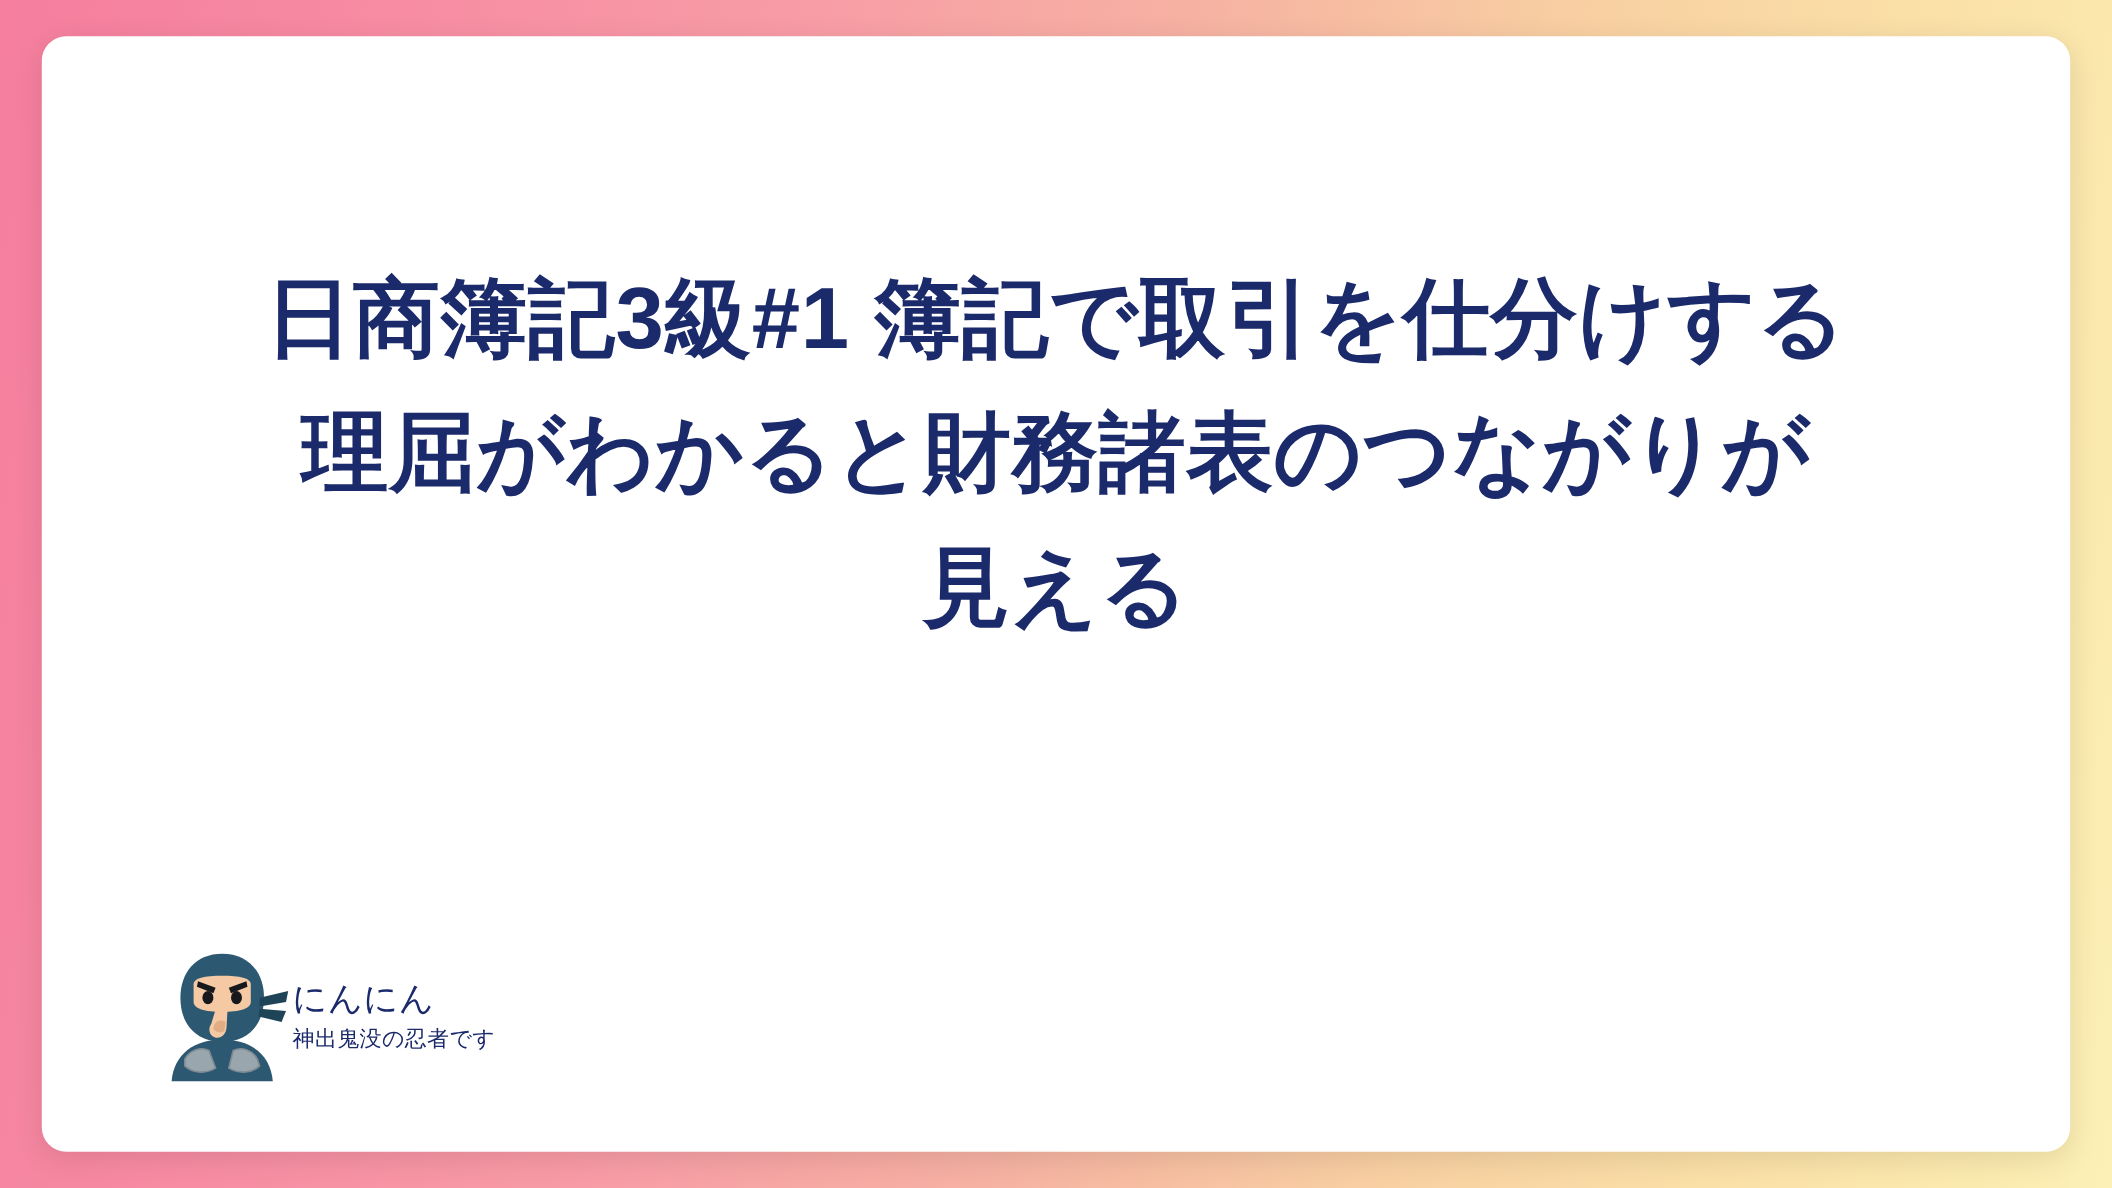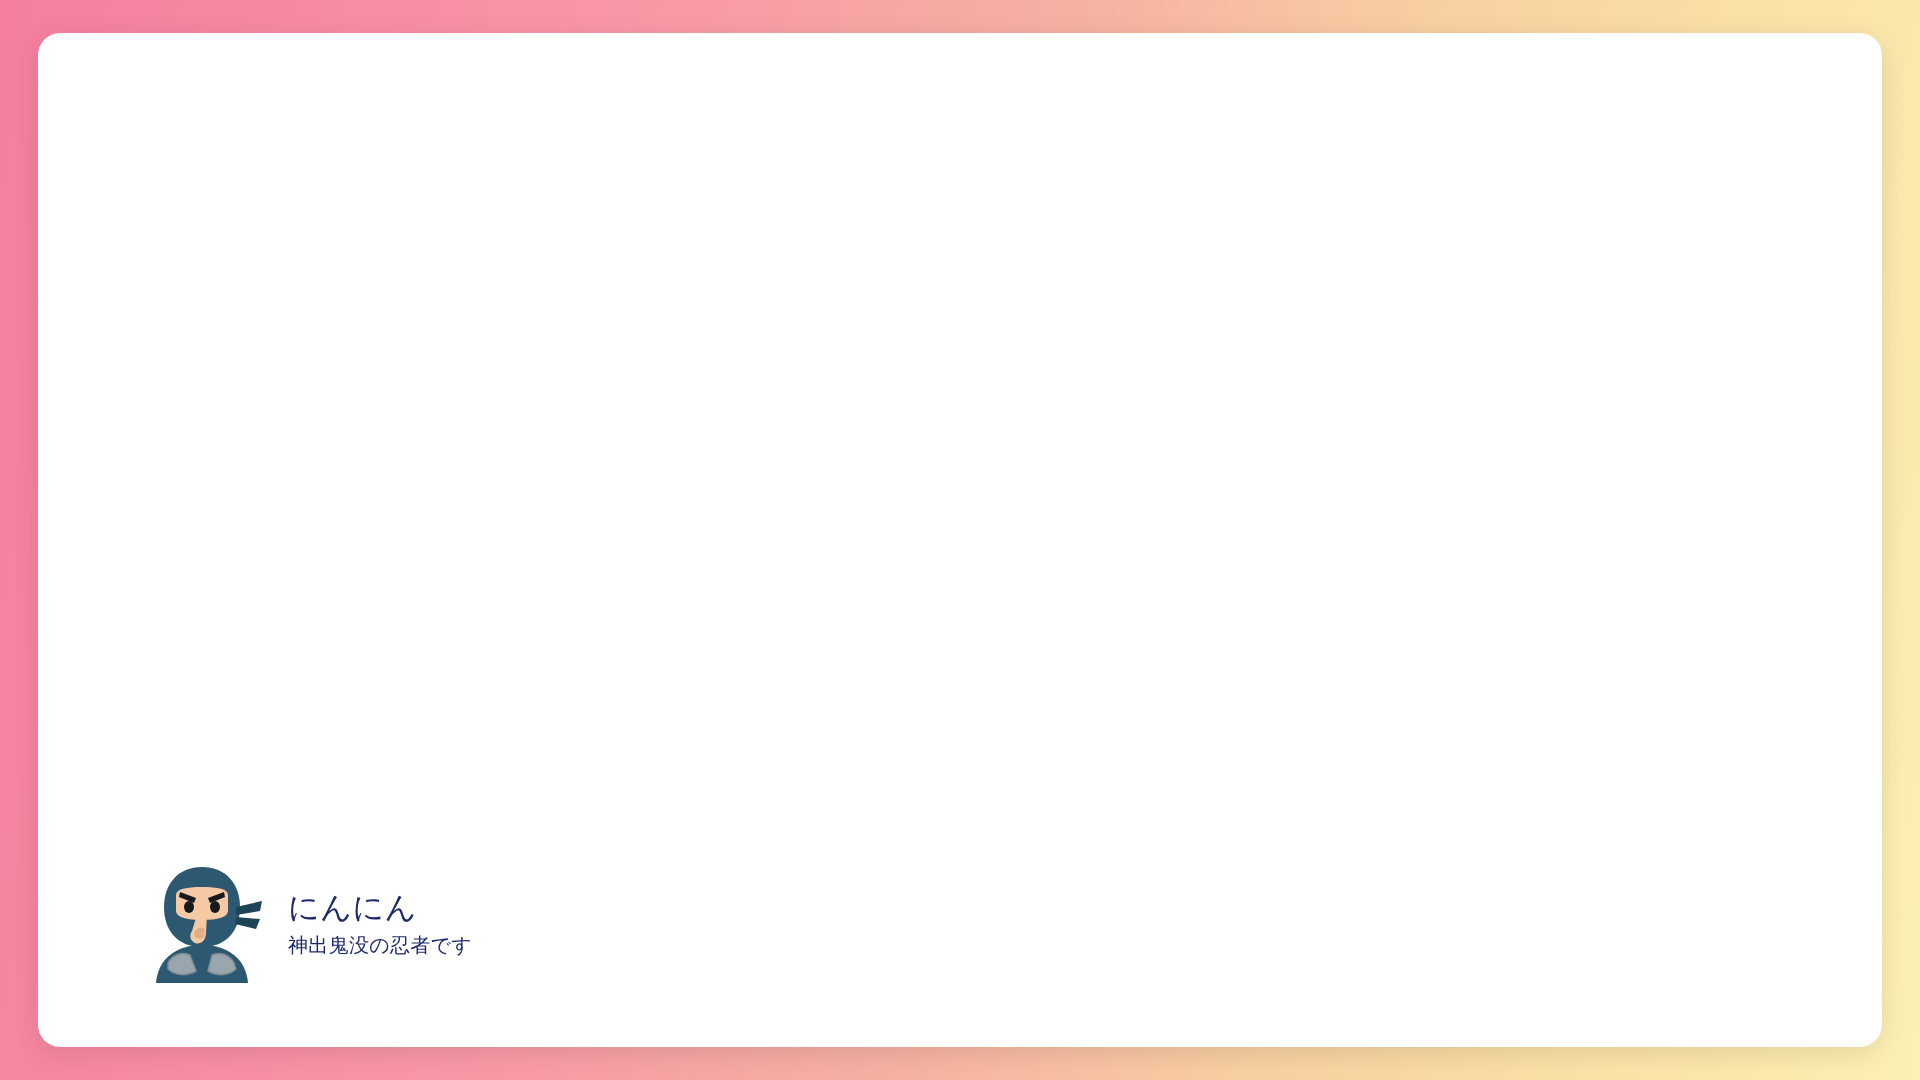--- a/index.html
+++ b/index.html
@@ -53,21 +53,20 @@
     word-break:break-all;
   }
 
   
   .author {
     position:absolute;
     left:100px;
     bottom:60px;
     display:flex;
     align-items:center;
-    gap:22px;
   }
   .avatar {
     width:128px; height:128px;
     flex:0 0 128px;
     position:relative;
     border-radius:50%;
     display:flex;
     align-items:center;
     justify-content:center;
     overflow:visible;
@@ -88,20 +87,23 @@
     font-weight:400;
     line-height:1.2;
     letter-spacing:0.3px;
   }
 </style>
 </head>
 <body>
 
 <div class="card">
 
+  <div class="title-wrap">
+    <h1 class="title">日商簿記3級#1 簿記で取引を仕分けする理屈がわかると財務諸表のつながりが見える</h1>
+  </div>
 
   <div class="author">
 
     <div class="avatar">
       <svg viewBox="0 0 128 128" xmlns="http://www.w3.org/2000/svg">
 
         <path d="M18 124 C20 99 39 86 64 86 C89 86 108 99 110 124 Z" fill="#2c5871"></path>
 
         <path d="M30 104 C34 96 44 92 52 96 L58 112 C48 118 36 116 30 110 Z" fill="#9aa6ad"></path>
         <path d="M30 104 C34 96 44 92 52 96 L58 112 C48 118 36 116 30 110 Z" fill="none" stroke="#7e8b93" stroke-width="1.5"></path>

